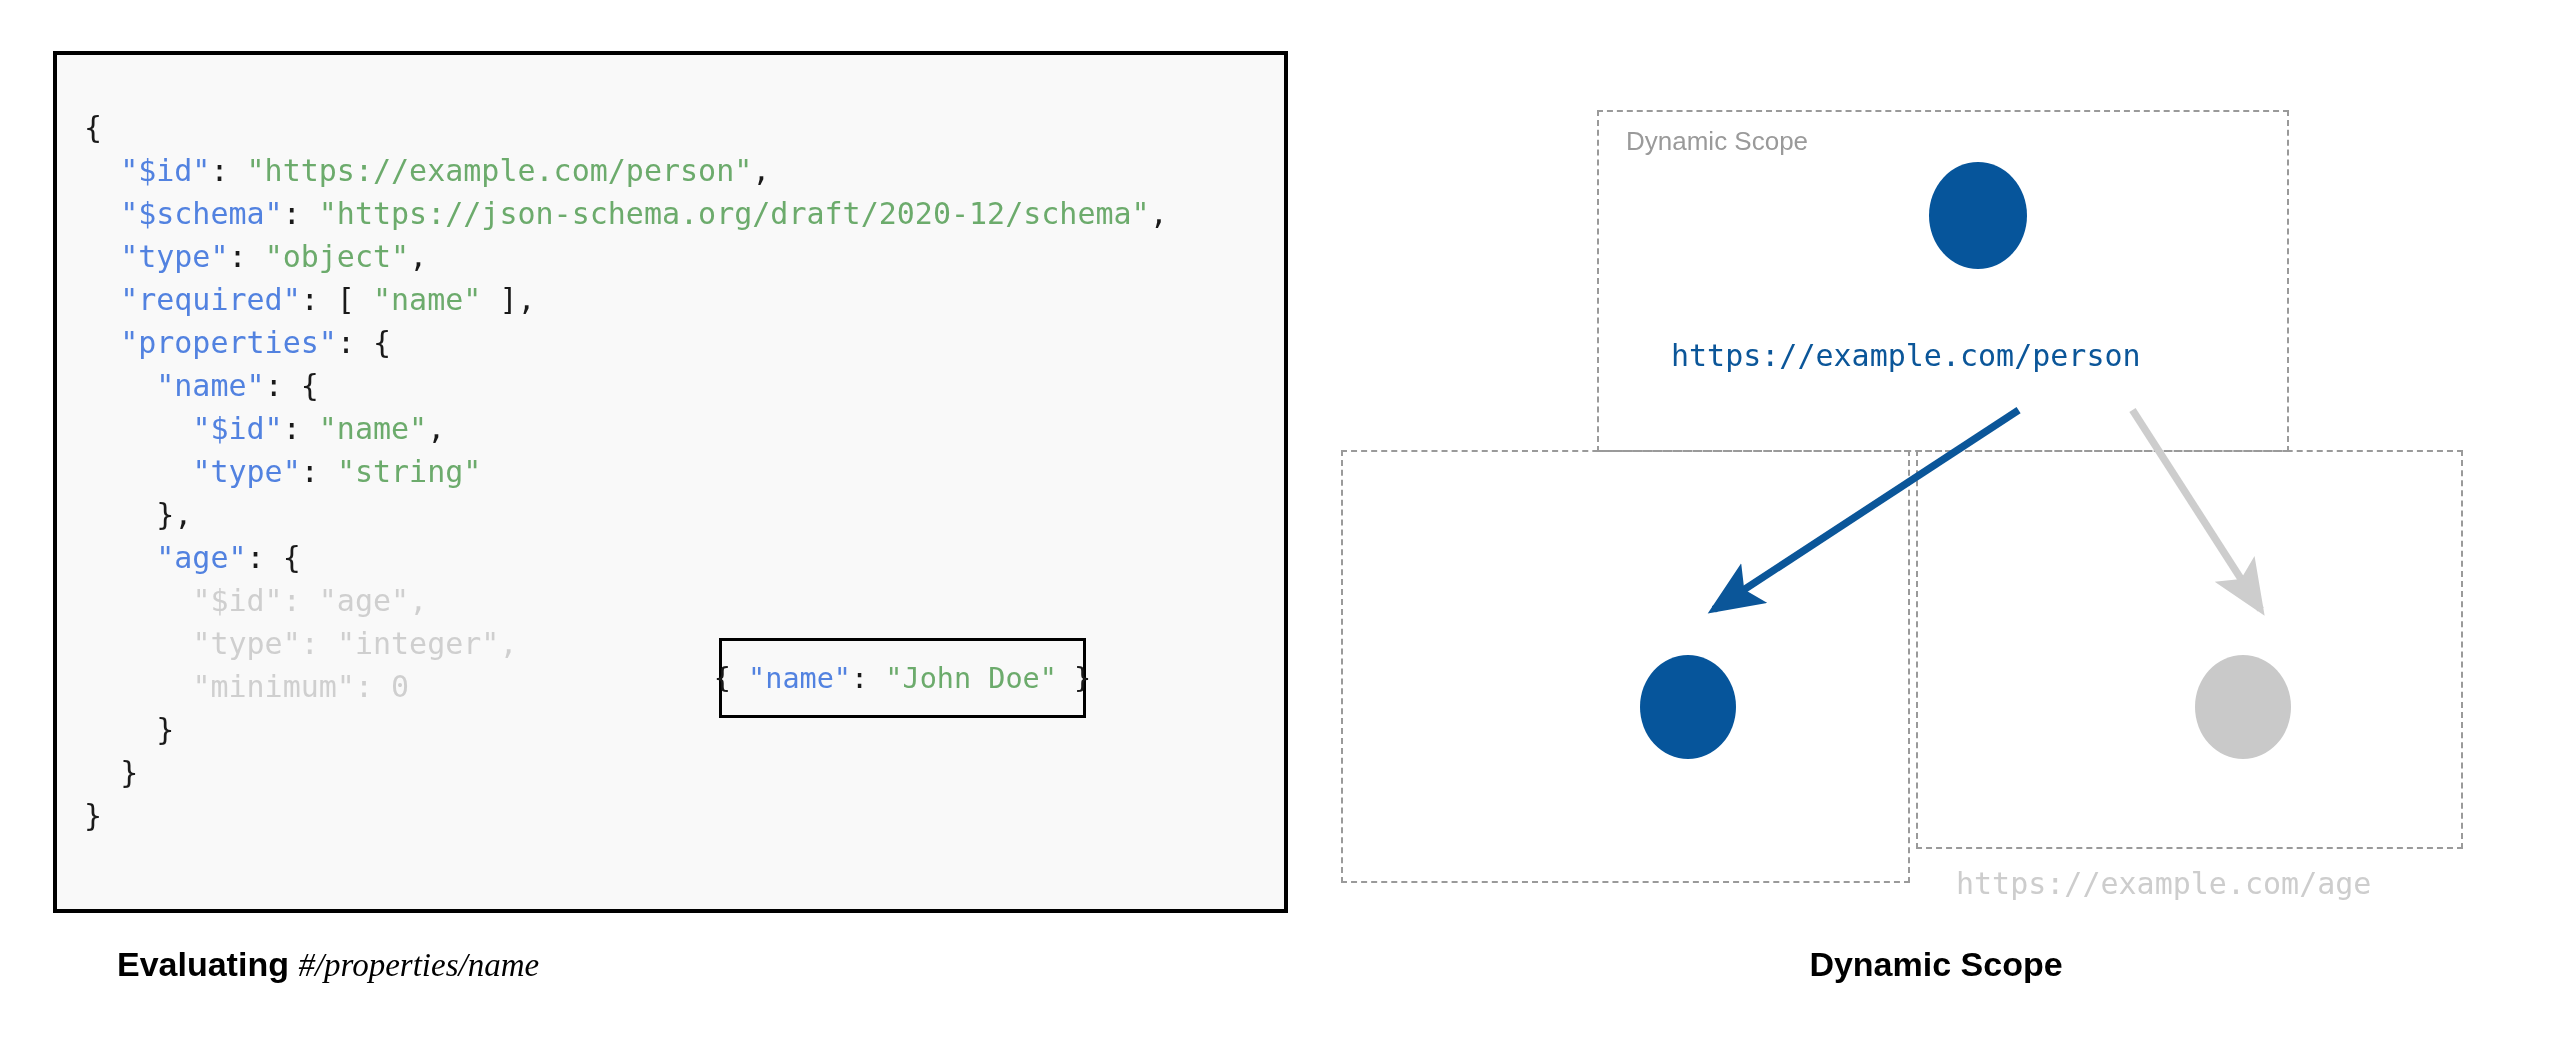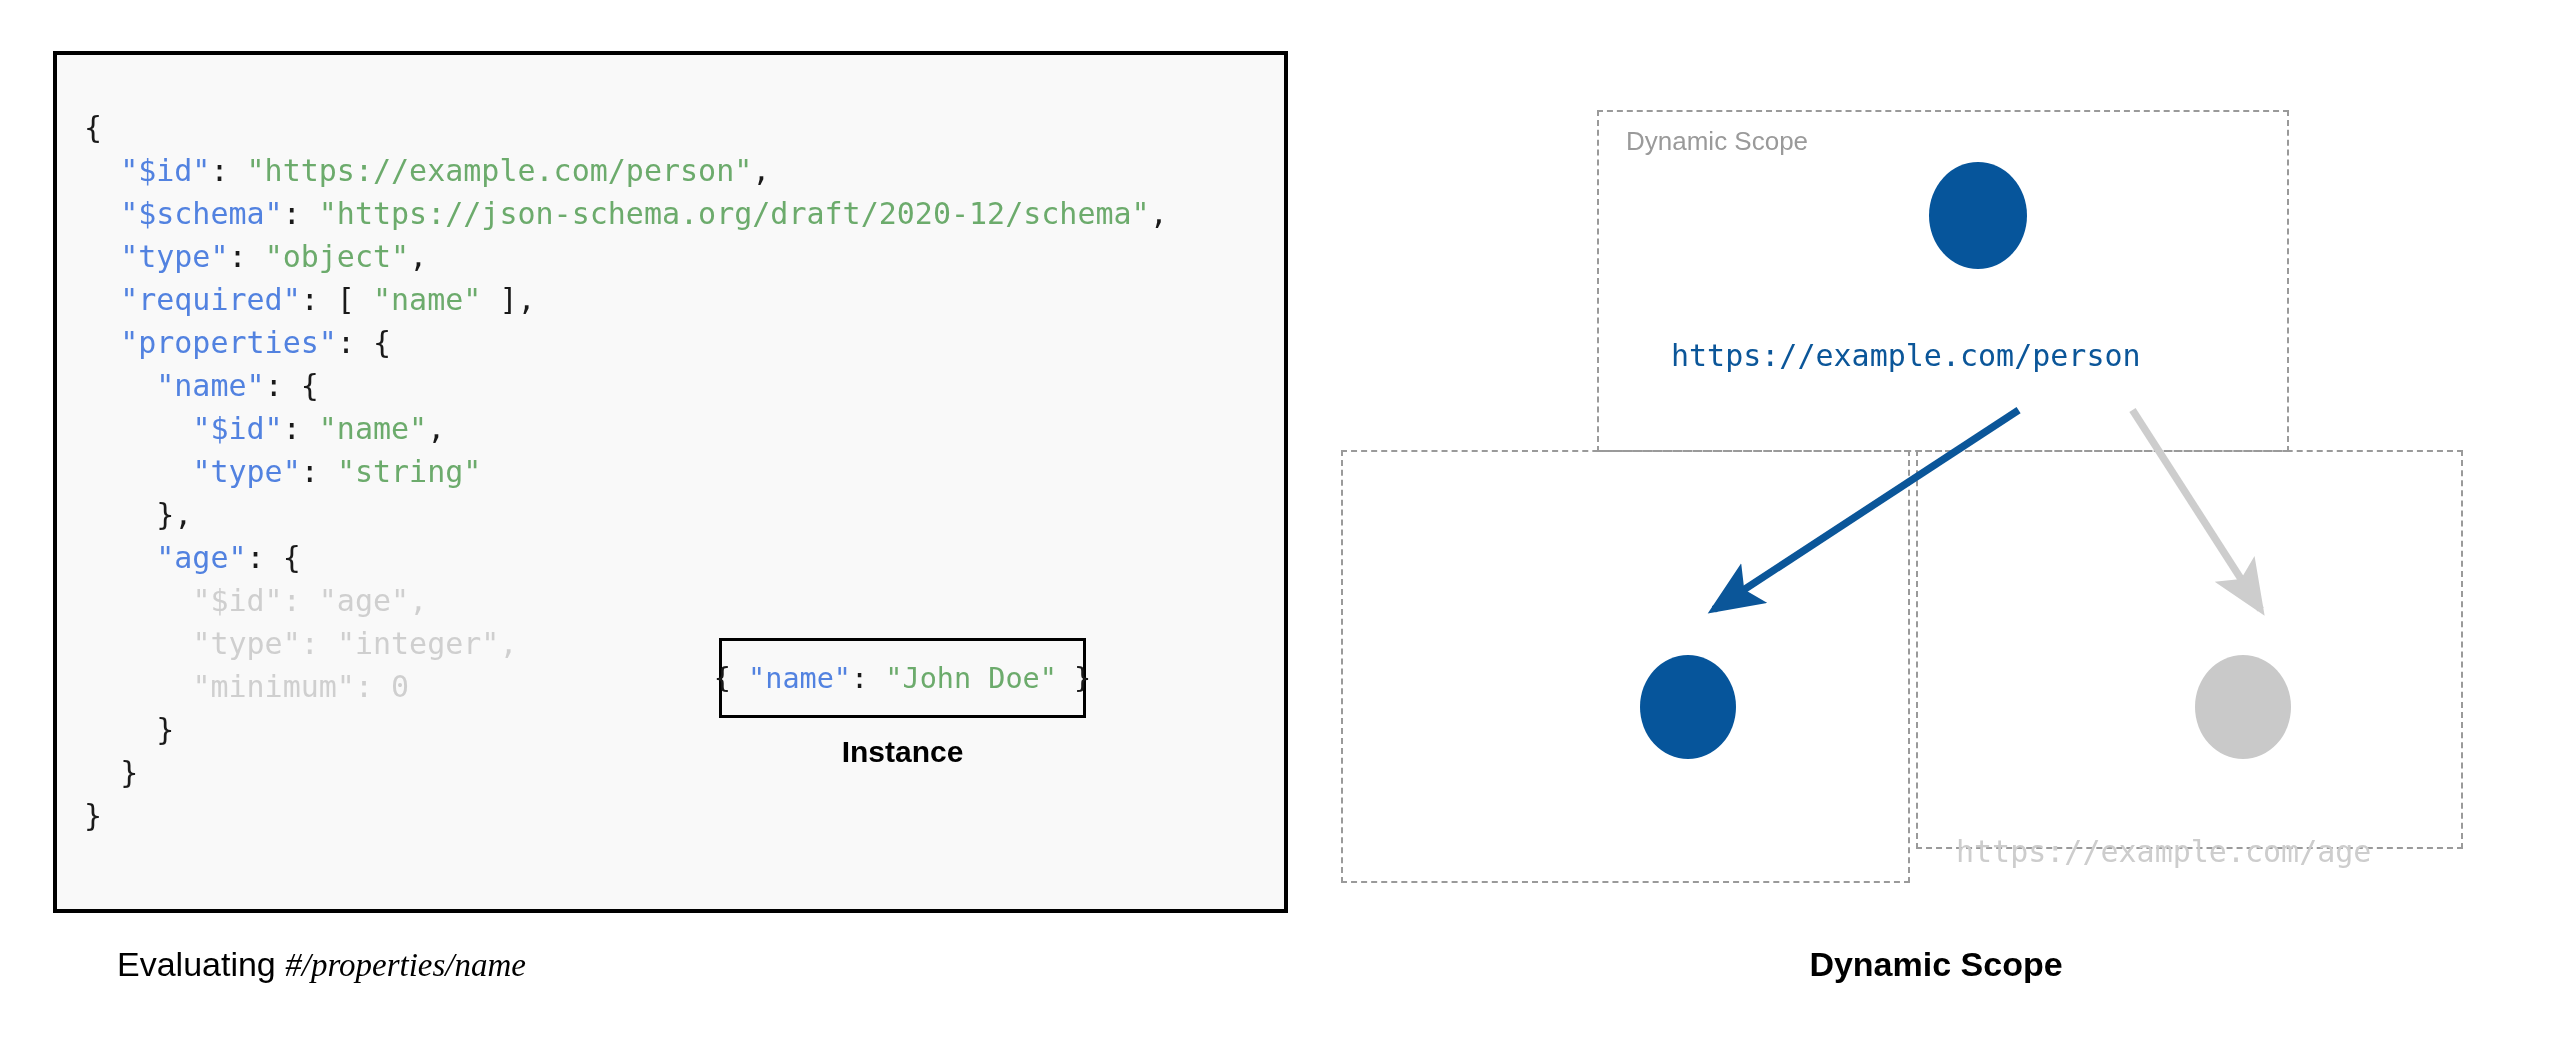--- a/index.html
+++ b/index.html
@@ -38,21 +38,21 @@
   }
   #instance-caption{
     position:absolute;left:662px;top:680px;width:367px;
     text-align:center;font-size:30px;font-weight:bold;color:#000000;
   }
 
   #left-caption{
     position:absolute;left:117px;top:945px;
     font-size:34px;color:#000000;white-space:pre;
   }
-  #left-caption .bold{font-weight:normal;margin-top:28px;}
+  #left-caption .bold{font-weight:bold;margin-top:28px;}
   #left-caption .mono{
     font-family:Liberation Serif, serif;
     font-style:italic;font-weight:normal;font-size:33px;
   }
 
   
   #diagram{position:absolute;left:1338px;top:74px;width:1196px;height:843px;}
 
   .scope-box{
     position:absolute;border:2.8px dashed #9a9a9a;box-sizing:border-box;
@@ -78,21 +78,21 @@
   .node-label{
     position:absolute;
     font-family:"DejaVu Sans Mono","Liberation Mono",monospace;
     font-size:30px;white-space:nowrap;
   }
   .label-blue{color:#0b5699;}
   .label-gray{color:#cdcdcd;}
 
   #label-person{left:333px;top:264px;}
   #label-name{  left:57px;top:760px;}
-  #label-age{   left:618px;top:760px;}
+  #label-age{   left:618px;top:792px;}
 
   #arrows{position:absolute;left:0;top:0;width:1196px;height:843px;}
 
   #right-caption{
     position:absolute;left:1338px;top:945px;width:1196px;
     text-align:center;font-size:34px;font-weight:bold;color:#000000;
   }
 </style>
 </head>
 <body>
@@ -114,21 +114,20 @@
 <span class="dim">      <span class="k">"$id"</span><span class="p">: </span><span class="s">"age"</span><span class="p">,</span></span>
 <span class="dim">      <span class="k">"type"</span><span class="p">: </span><span class="s">"integer"</span><span class="p">,</span></span>
 <span class="dim">      <span class="k">"minimum"</span><span class="p">: 0</span></span>
 <span>    <span class="p">}</span></span>
 <span>  <span class="p">}</span></span>
 <span><span class="p">}</span></span></pre>
 
     <div id="instance-box">
       <span id="instance-code"><span class="p">{ </span><span class="k">"name"</span><span class="p">: </span><span class="s">"John Doe"</span><span class="p"> }</span></span>
     </div>
-    <div id="instance-caption">Instance</div>
   </div>
 
   <div id="left-caption"><span class="bold">Evaluating </span><span class="mono">#/properties/name</span></div>
 
   <div id="diagram">
 
     <div class="scope-box" id="scope-root"></div>
     <div class="scope-box" id="scope-name"></div>
     <div class="scope-box" id="scope-age"></div>
 

